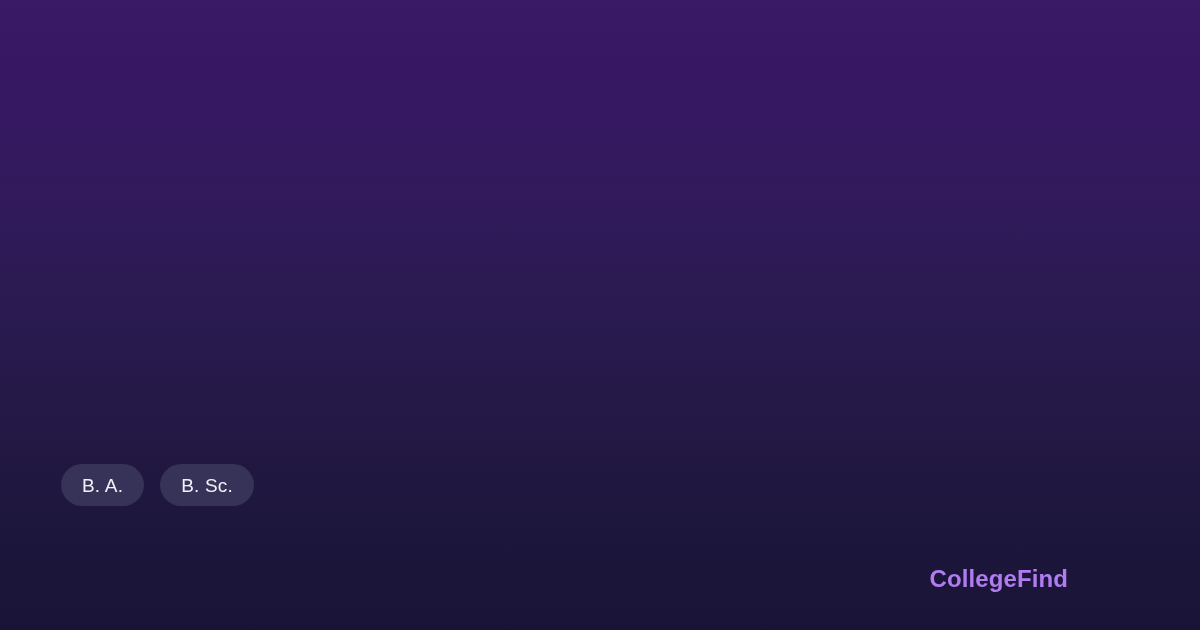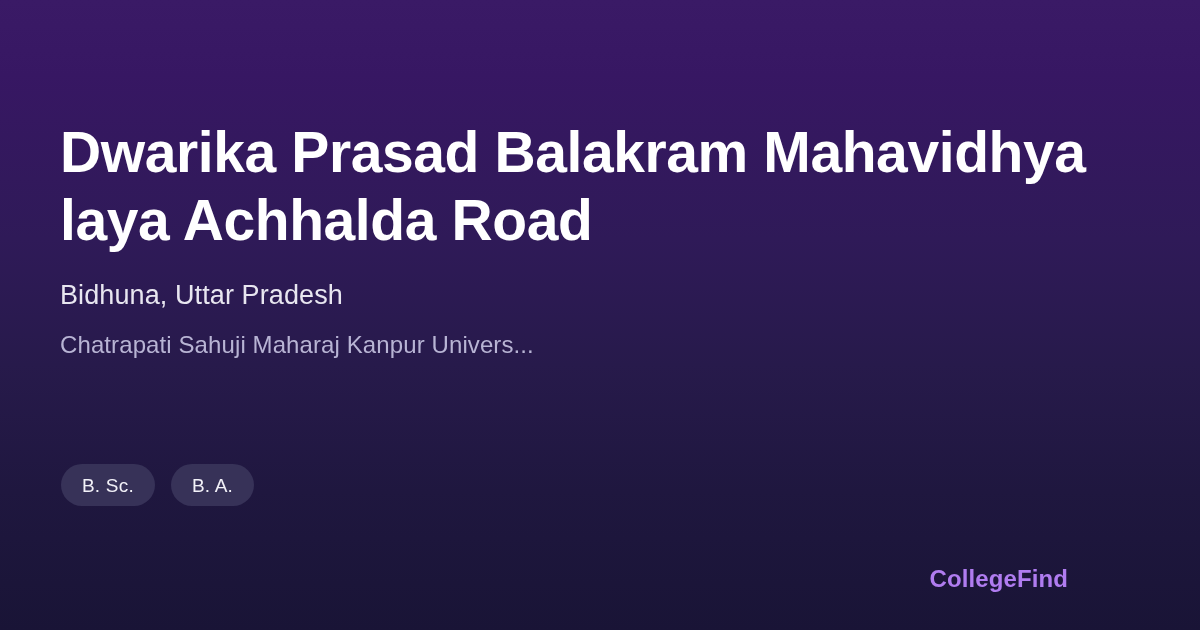--- a/index.html
+++ b/index.html
@@ -107,28 +107,21 @@
     color: #b07cf0;
     letter-spacing: 0.1px;
     white-space: nowrap;
   }
 </style>
 </head>
 <body>
 
 <div id="og-card">
 
-  <div class="content">
-    <h1 class="title">Dwarika Prasad Balakram Mahavidhyalaya Achhalda Road</h1>
-
-    <p class="location">Bidhuna, Uttar Pradesh</p>
-
-    <p class="university">Chatrapati Sahuji Maharaj Kanpur Univers...</p>
-  </div>
 
   <div class="tags">
+    <span class="tag">B. A.</span>
     <span class="tag">B. Sc.</span>
-    <span class="tag">B. A.</span>
   </div>
 
   <div class="brand">CollegeFind</div>
 
 </div>
 
 </body></html>

